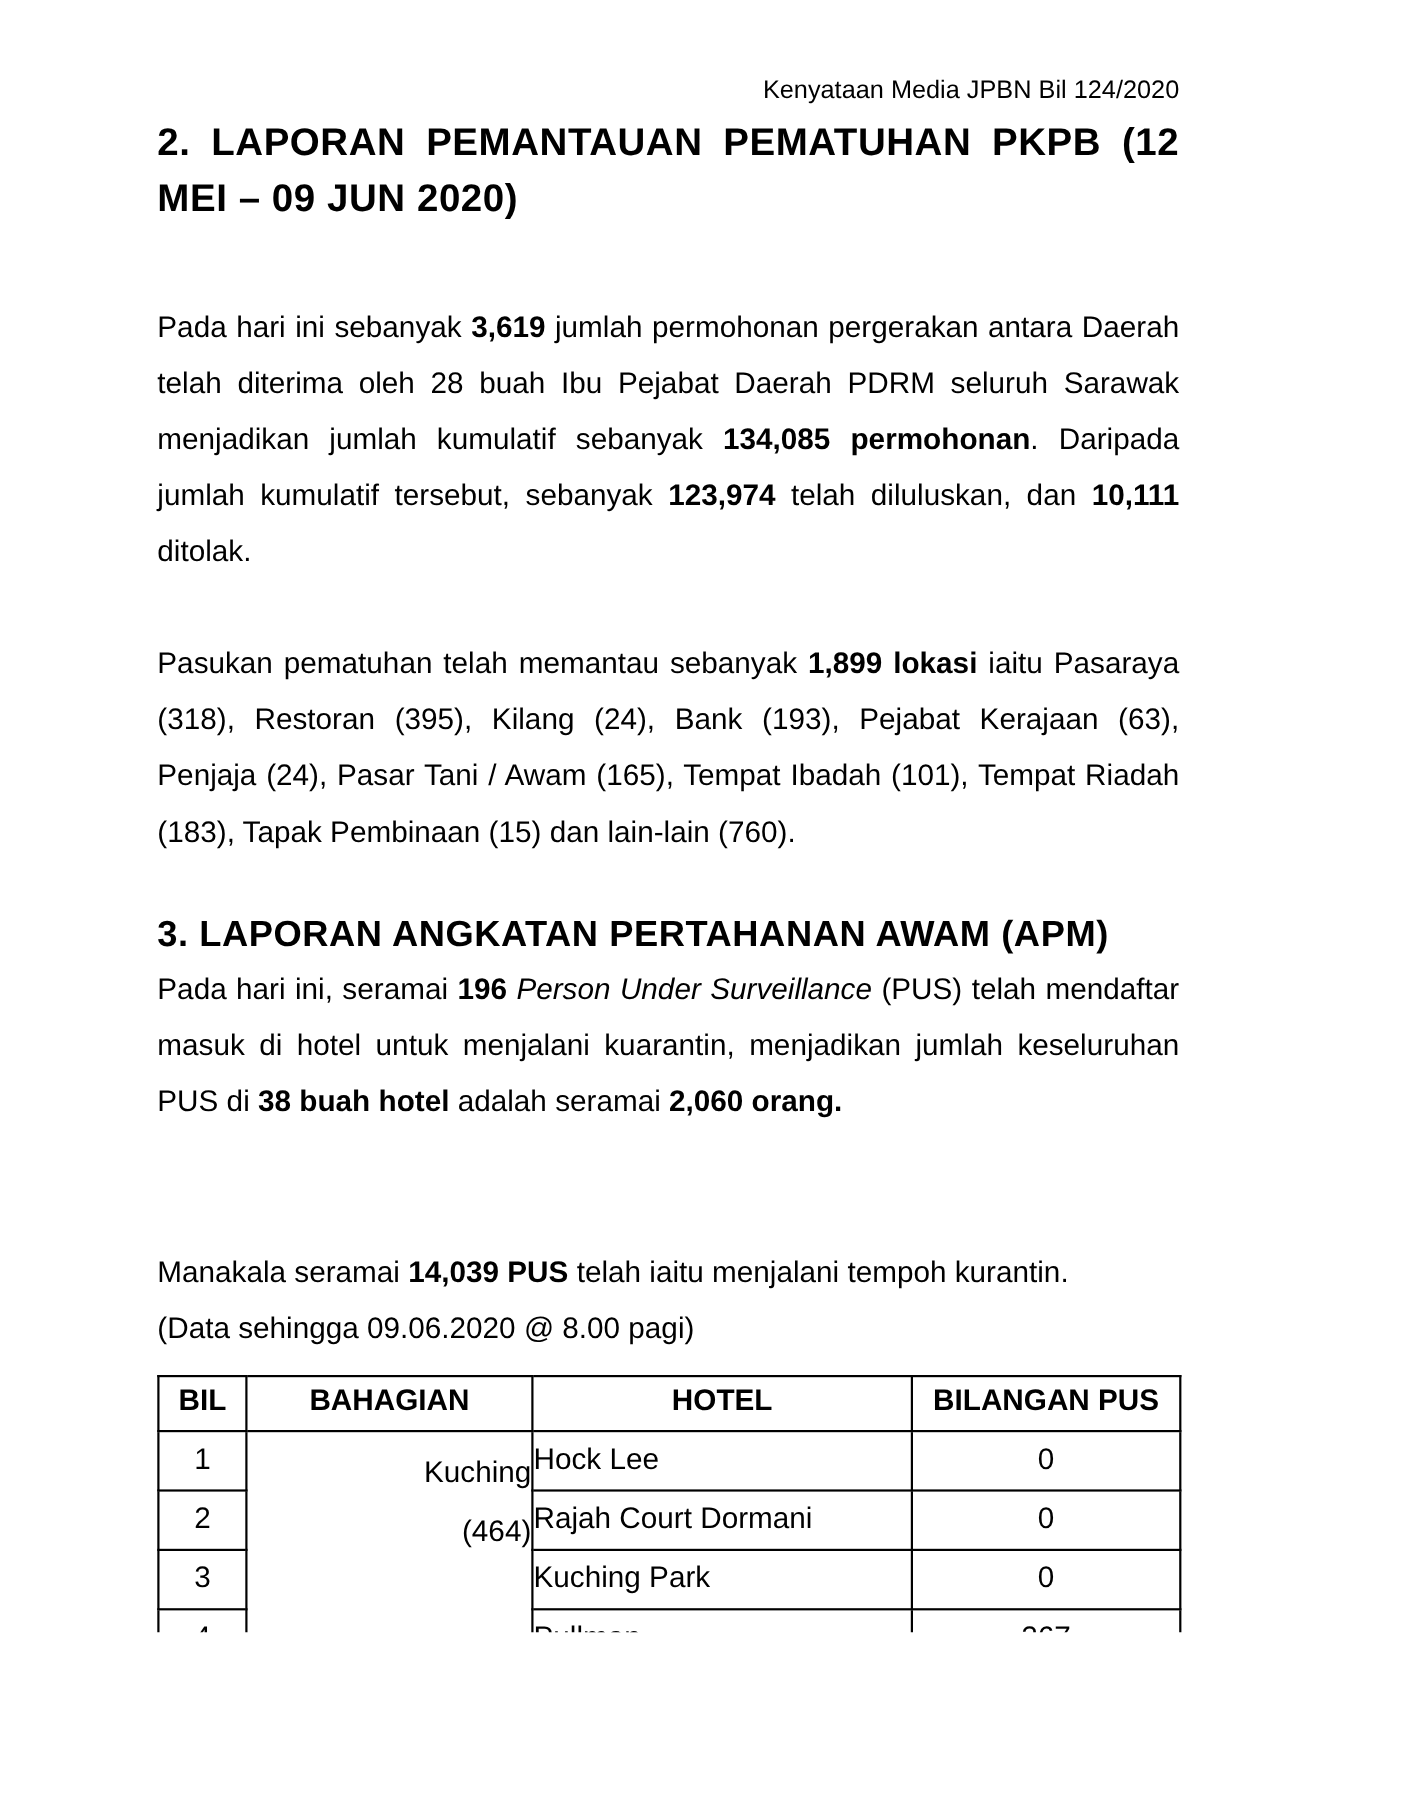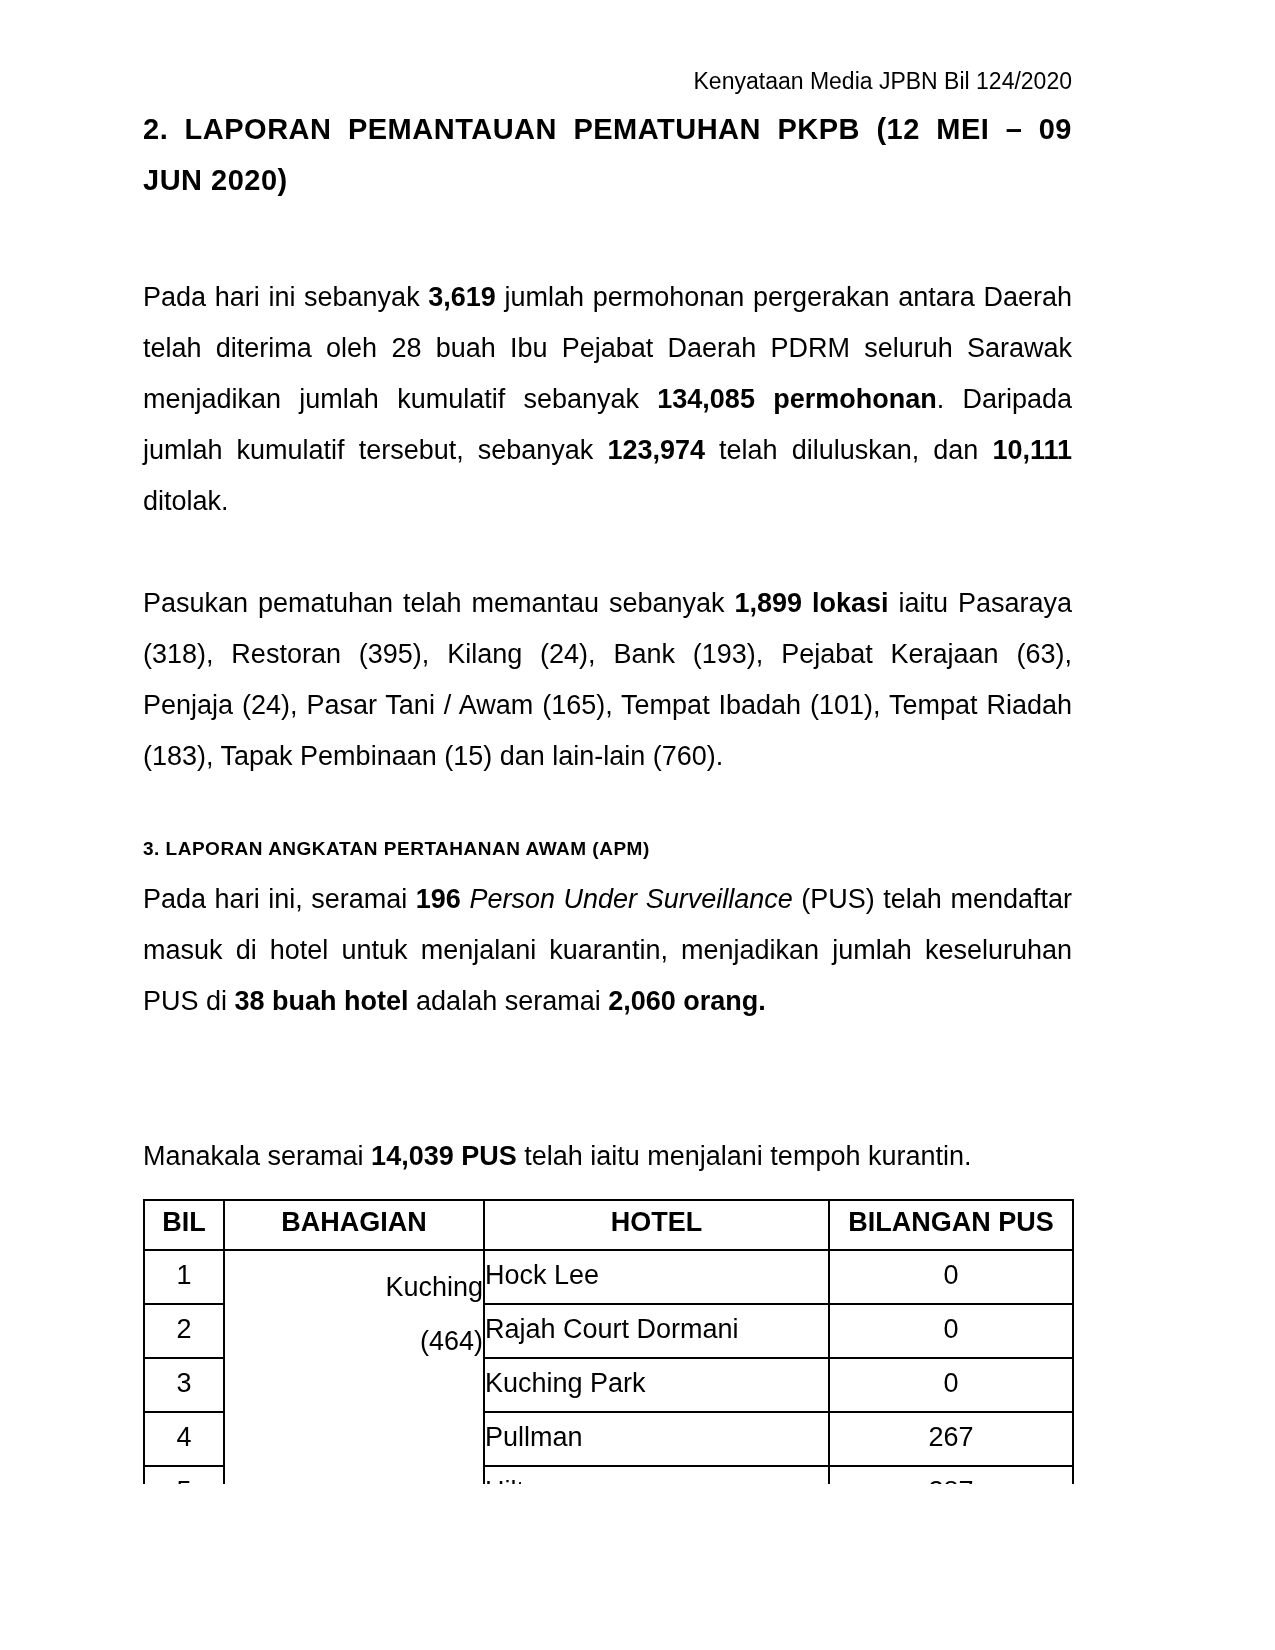--- a/index.html
+++ b/index.html
@@ -20,36 +20,36 @@
     width: 929px;
   }
   .header-right {
     margin-top: 66px;
     font-size: 23px;
     line-height: 30px;
     text-align: right;
   }
   .h2 {
     margin-top: 8px;
-    font-size: 29px;
+    font-size: 35px;
     font-weight: 700;
     line-height: 51px;
     text-align: justify;
     letter-spacing: 0.5px;
   }
   .para {
     font-size: 27px;
     line-height: 51px;
     text-align: justify;
   }
   .para1 { margin-top: 66px; }
   .para2 { margin-top: 51px; }
   .h3 {
     margin-top: 41px;
-    font-size: 19px;
+    font-size: 33px;
     font-weight: 700;
     line-height: 51px;
     letter-spacing: 0.5px;
   }
   .para3 { margin-top: 0; }
   .para4 { margin-top: 104px; }
   .note-line {
     font-size: 27px;
     line-height: 51px;
     text-align: left;
@@ -104,20 +104,21 @@
     <div class="para para1"><span>Pada hari ini sebanyak </span><span style="font-weight: 700;">3,619</span><span> jumlah permohonan pergerakan antara Daerah telah diterima oleh 28 buah Ibu Pejabat Daerah PDRM seluruh Sarawak menjadikan jumlah kumulatif sebanyak </span><span style="font-weight: 700;">134,085 permohonan</span><span>. Daripada jumlah kumulatif tersebut, sebanyak </span><span style="font-weight: 700;">123,974</span><span> telah diluluskan, dan </span><span style="font-weight: 700;">10,111</span><span> ditolak.</span></div>
 
     <div class="para para2"><span>Pasukan pematuhan telah memantau sebanyak </span><span style="font-weight: 700;">1,899 lokasi</span><span> iaitu Pasaraya (318), Restoran (395), Kilang (24), Bank (193), Pejabat Kerajaan (63), Penjaja (24), Pasar Tani / Awam (165), Tempat Ibadah (101), Tempat Riadah (183), Tapak Pembinaan (15) dan lain-lain (760).</span></div>
 
     <div class="h3">3. LAPORAN ANGKATAN PERTAHANAN AWAM (APM)</div>
 
     <div class="para para3"><span>Pada hari ini, seramai </span><span style="font-weight: 700;">196</span><span> </span><span style="font-style: italic;">Person Under Surveillance</span><span> (PUS) telah mendaftar masuk di hotel untuk menjalani kuarantin, menjadikan jumlah keseluruhan PUS di </span><span style="font-weight: 700;">38 buah hotel</span><span> adalah seramai </span><span style="font-weight: 700;">2,060 orang.</span></div>
 
     <div class="para para4"><span>Manakala seramai </span><span style="font-weight: 700;">14,039 PUS</span><span> telah iaitu menjalani tempoh kurantin.</span></div>
 
+    <div class="note-line">(Data sehingga 09.06.2020 @ 8.00 pagi)</div>
 
     <table class="pus-table">
       <colgroup>
         <col class="col-bil">
         <col class="col-bahagian">
         <col class="col-hotel">
         <col class="col-pus">
       </colgroup>
       <thead>
         <tr>

